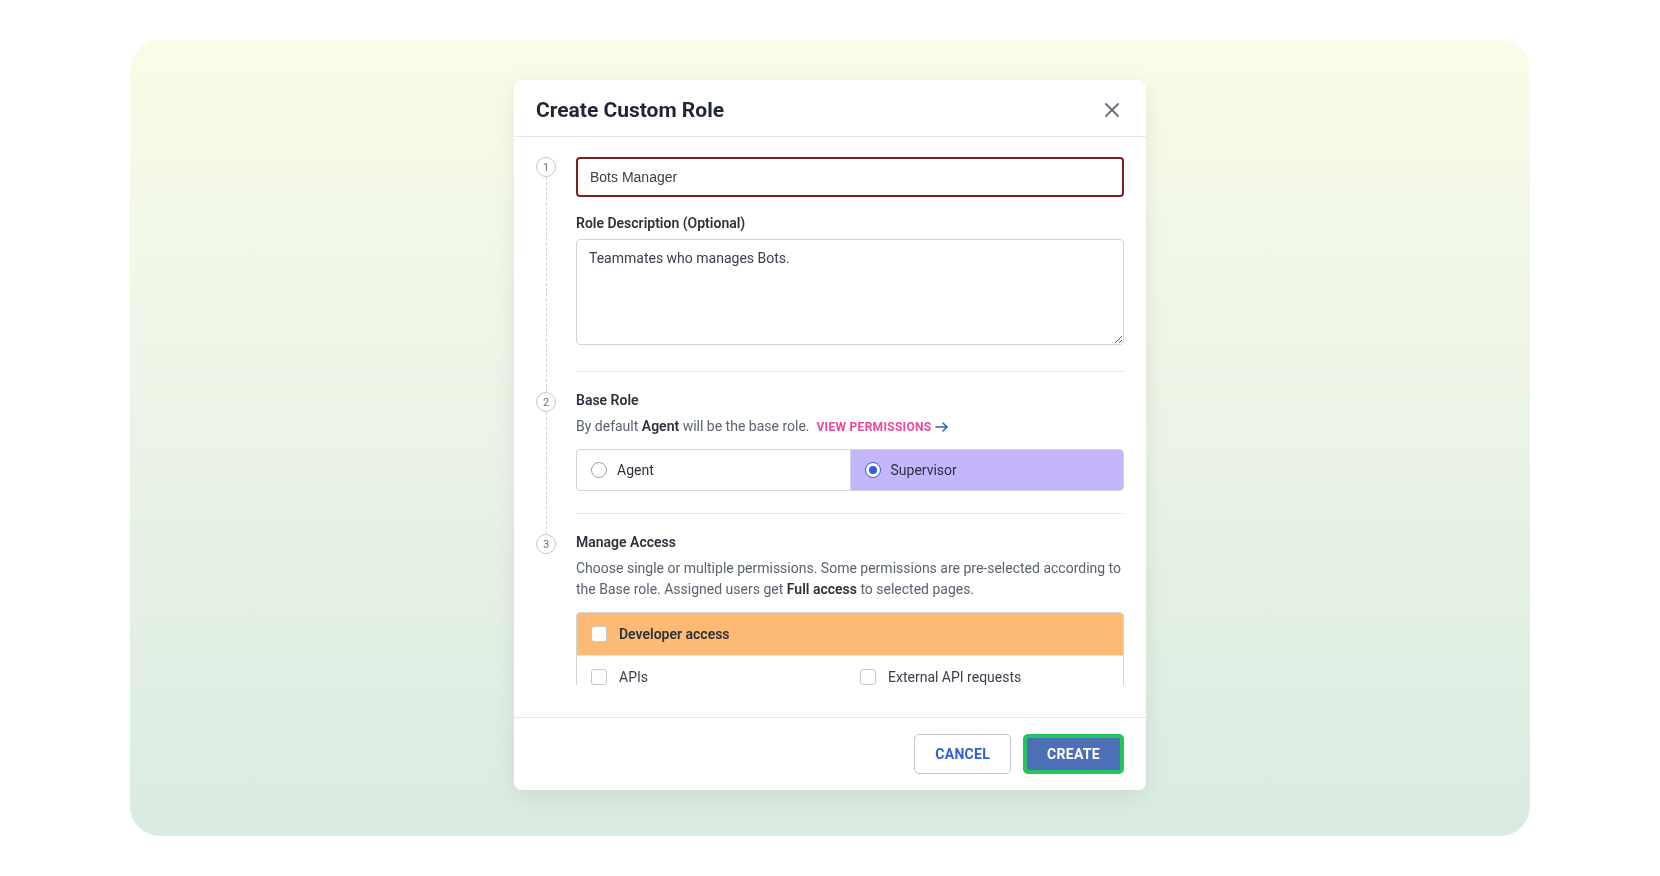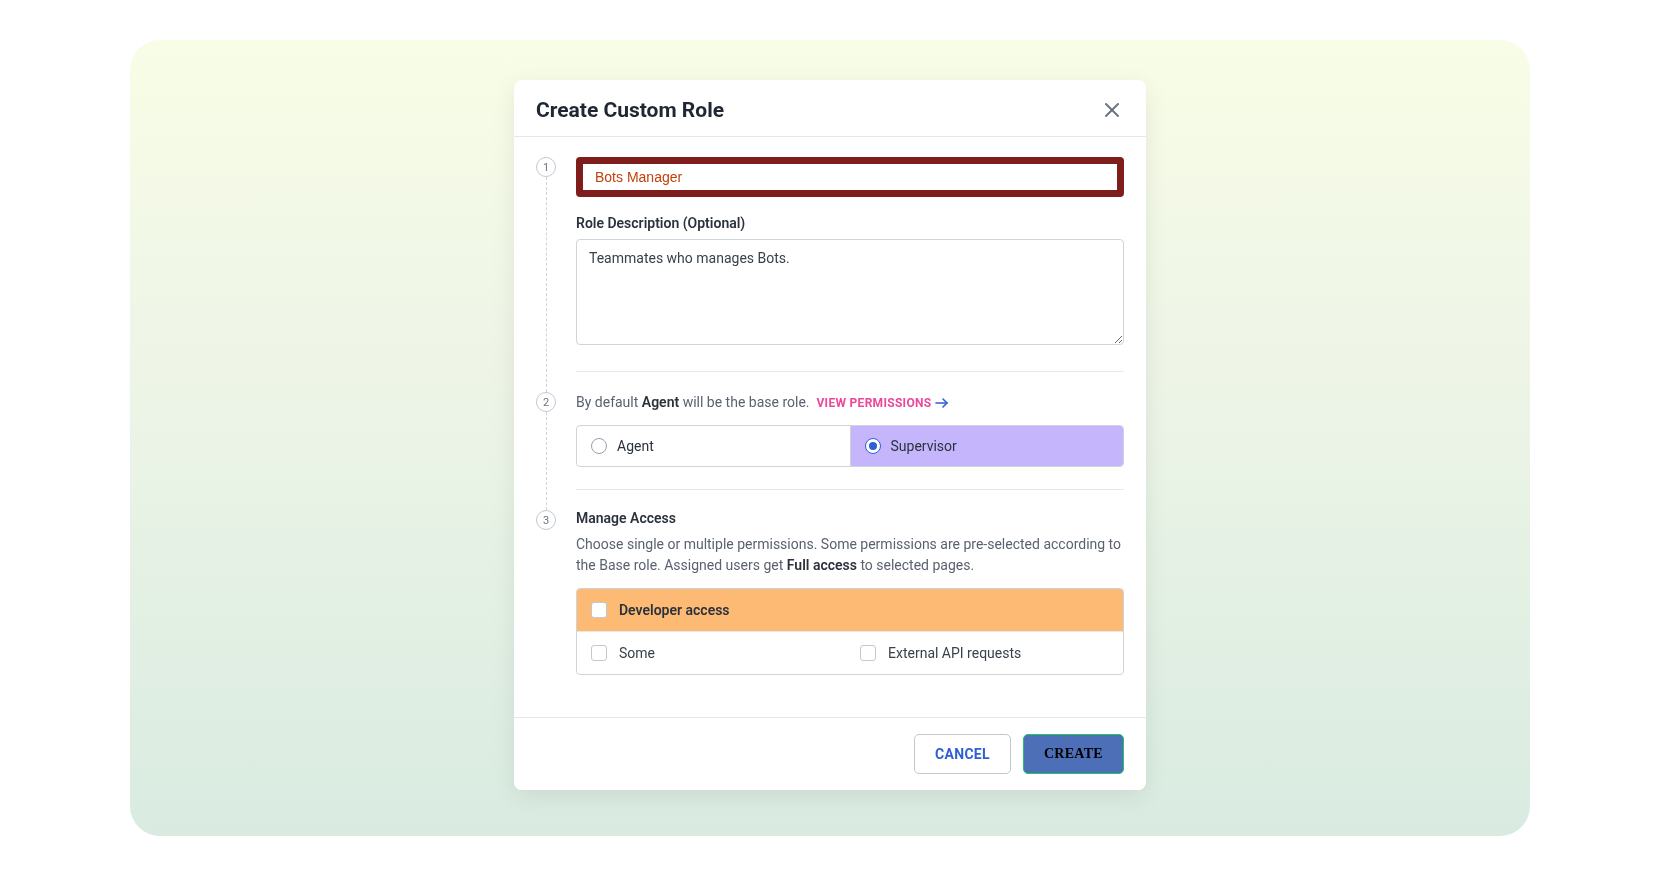--- a/index.html
+++ b/index.html
@@ -105,25 +105,25 @@
   .label {
     font-size: 14px;
     font-weight: 600;
     color: #2b323c;
     margin-bottom: 8px;
     display: block;
   }
   .field-input {
     width: 100%;
     height: 40px;
-    border: 7px solid #7f1d1d;
+    border: 2px solid #7f1d1d;
     border-radius: 4px;
     padding: 0 12px;
     font-size: 14px;
-    color: #c2410c;
+    color: #404040;
     background: #fff;
     outline: none;
   }
   .field-textarea {
     width: 100%;
     height: 106px;
     border: 1px solid #cfd4da;
     border-radius: 4px;
     padding: 10px 12px;
     font-size: 14px;
@@ -236,23 +236,22 @@
     align-items: center;
     justify-content: center;
   }
   .btn-secondary {
     background: #fff;
     border: 1px solid #c2c8d0;
     color: #2f5fd4;
   }
   .btn-primary {
     background: #4d6fb8;
-    border: 1px solid #22c55e;
-    color: #000000;
-    font-family: Liberation Serif, serif;
+    border: 4px solid #22c55e;
+    color: #ffffff;
   }
 </style>
 </head>
 <body>
 
 <div class="backdrop">
   <div class="modal">
 
     <div class="modal-header">
       <div class="modal-title">Create Custom Role</div>
@@ -279,20 +278,21 @@
           <hr class="divider">
         </div>
       </div>
 
       <div class="step">
         <div class="step-gutter">
           <div class="step-num">2</div>
           <div class="step-line"></div>
         </div>
         <div class="step-content">
+          <div class="label">Base Role</div>
           <div class="helptext">
             <span>By default </span><b>Agent</b><span> will be the base role.</span>&nbsp;
             <a class="link-inline">
               <span>VIEW PERMISSIONS</span>
               <svg width="14" height="10" viewBox="0 0 14 10" fill="none" stroke="#2f5fd4" stroke-width="1.6" stroke-linecap="round" stroke-linejoin="round">
                 <line x1="1" y1="5" x2="12" y2="5"></line>
                   <polyline points="8,1 12,5 8,9"></polyline>
               </svg>
             </a>
           </div>
@@ -322,21 +322,21 @@
             <span>Choose single or multiple permissions. Some permissions are pre-selected according to the Base role. Assigned users get </span><b>Full access</b><span> to selected pages.</span>
           </div>
           <div class="perm-box">
             <div class="perm-head">
               <div class="checkbox"></div>
               <div class="plabel" style="font-weight:600">Developer access</div>
             </div>
             <div class="perm-body">
               <div class="perm-col">
                 <div class="checkbox"></div>
-                <div class="plabel">Some</div>
+                <div class="plabel">APIs</div>
               </div>
               <div class="perm-col">
                 <div class="checkbox"></div>
                 <div class="plabel">External API requests</div>
               </div>
             </div>
           </div>
         </div>
       </div>
 

